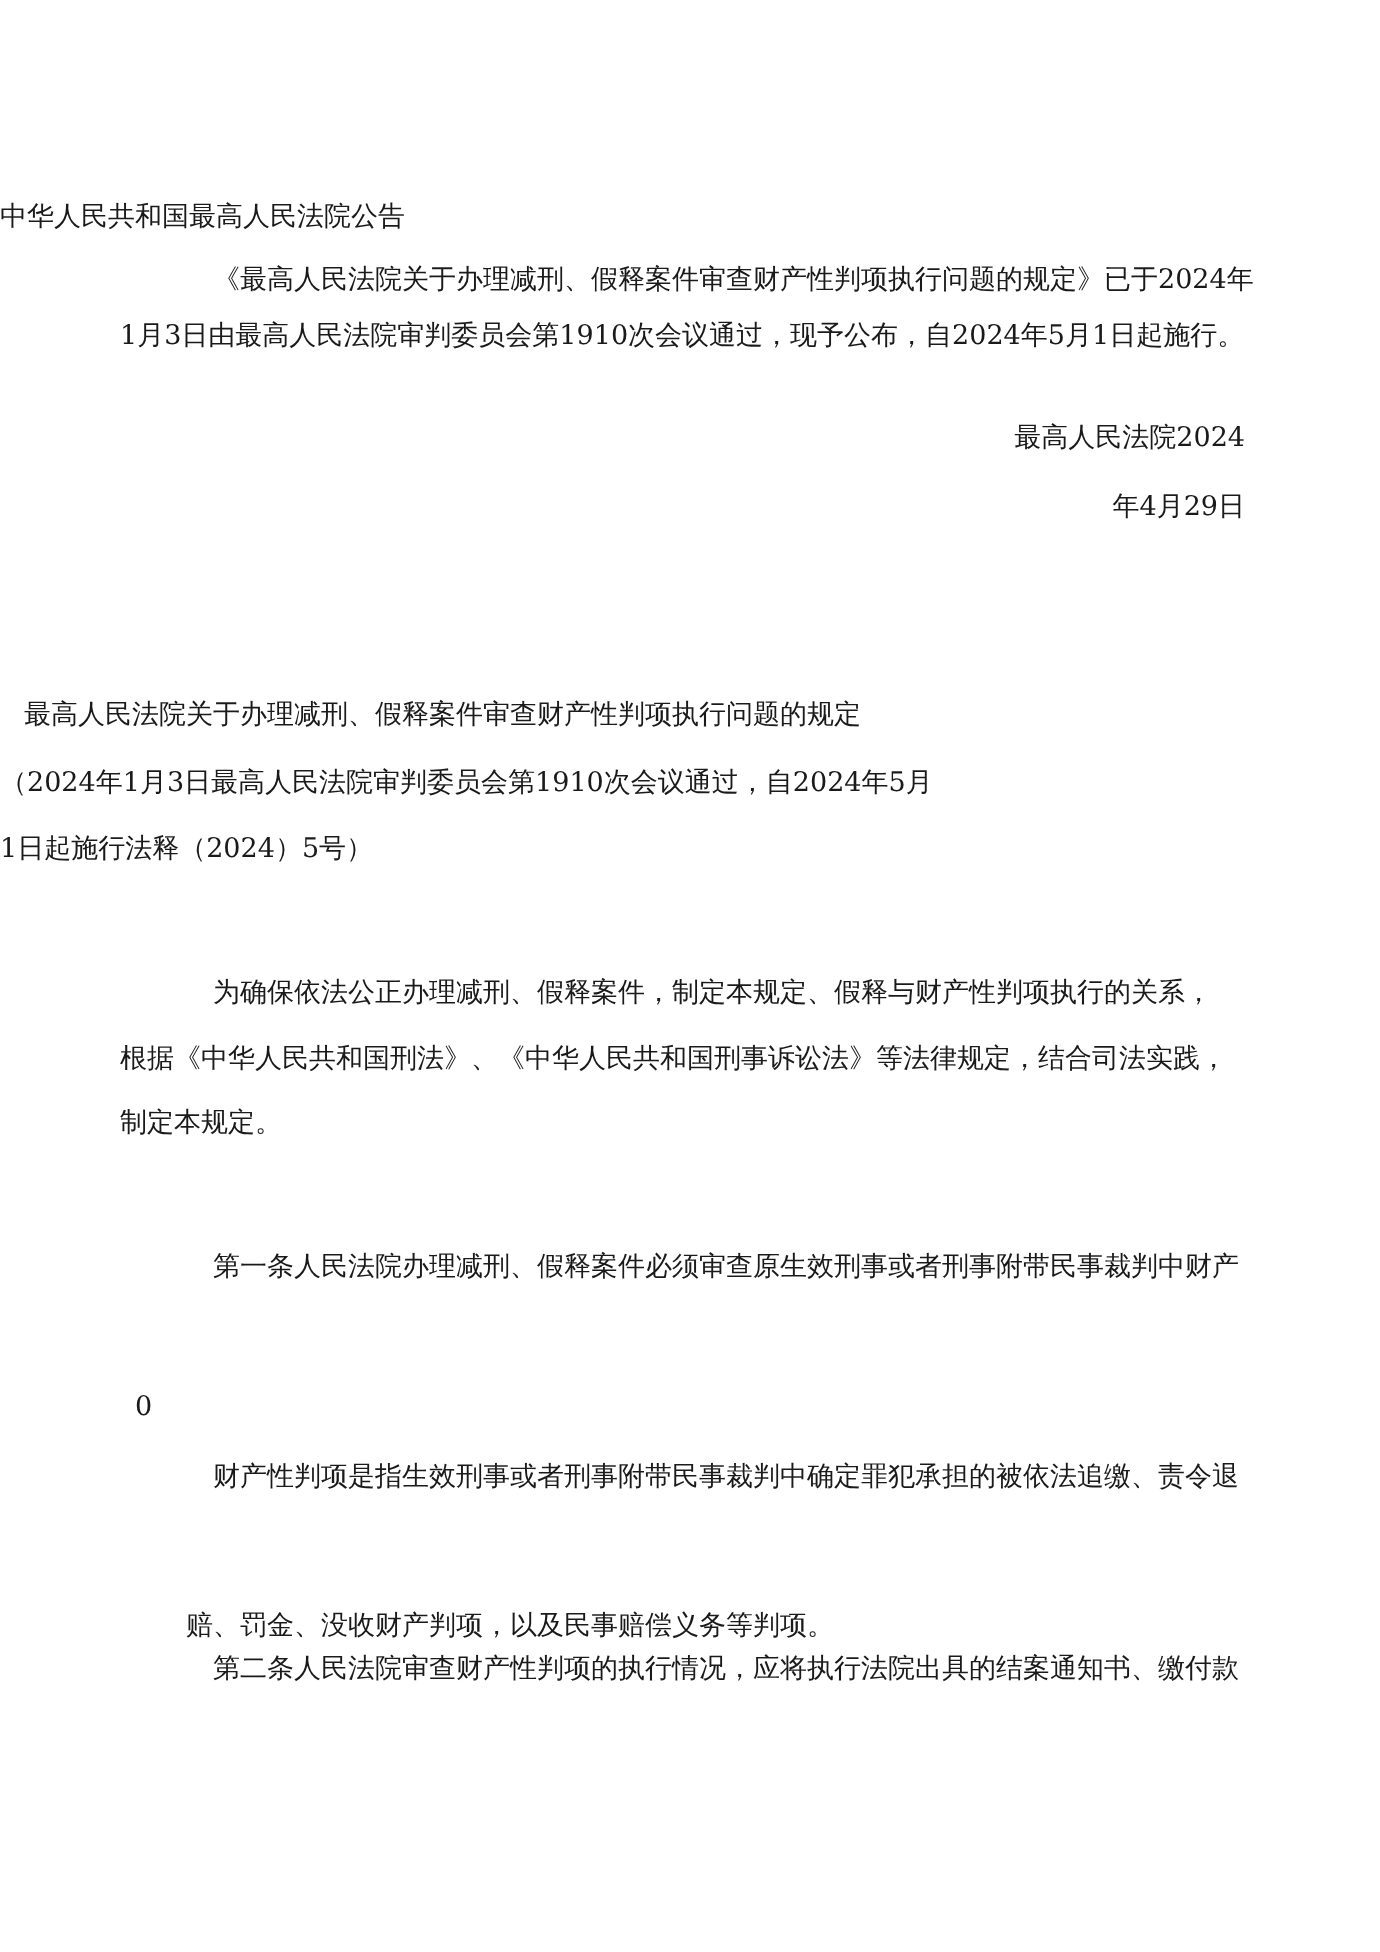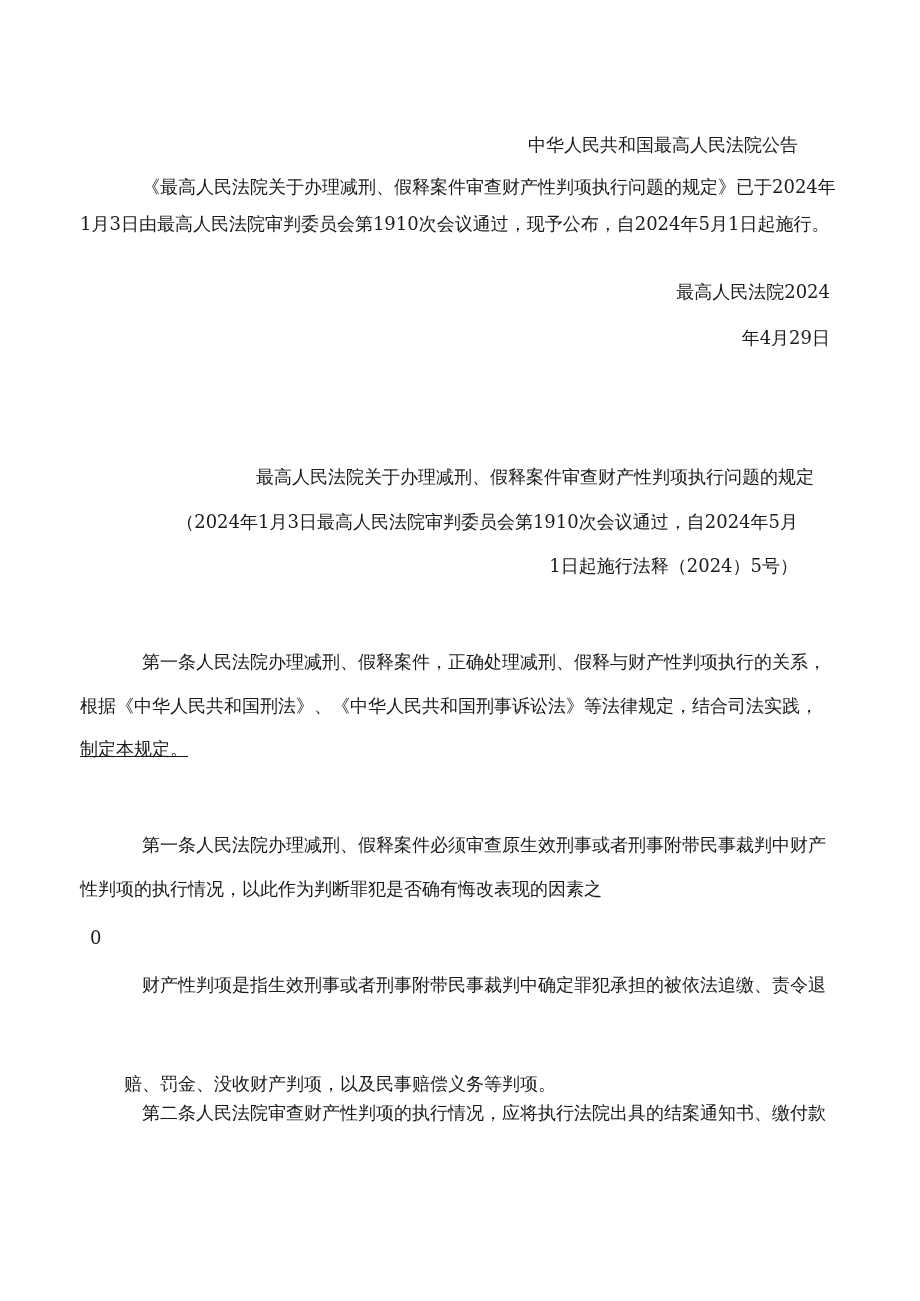--- a/index.html
+++ b/index.html
@@ -3,21 +3,21 @@
   <meta charset="utf-8">
   <style>
     html, body { margin: 0; padding: 0; background: #ffffff; }
     body {
       width: 920px; height: 1301px; position: relative; overflow: hidden;
       font-family: "DejaVu Serif", "Liberation Serif", serif;
       color: #1a1a1a;
       font-size: 18px;
     }
     .line { position: absolute; white-space: nowrap; line-height: 24px; }
-    .center { left: 0; width: 798px; text-align: right; }
+    .center { left: 0; width: 798px; text-align: left; }
     .right { right: 90px; text-align: right; }
     .left { left: 80px; }
     .indent { left: 118px; margin-left: 24px; }
     .page { position: absolute; inset: 0; }
   </style>
 </head>
 <body>
 
 <div class="page">
 
@@ -26,26 +26,25 @@
   <div class="line indent" style="top:175px;">《最高人民法院关于办理减刑、假释案件审查财产性判项执行问题的规定》已于2024年</div>
   <div class="line left" style="top:212px;text-align:center;">1月3日由最高人民法院审判委员会第1910次会议通过，现予公布，自2024年5月1日起施行。</div>
 
   <div class="line right" style="top:280px;">最高人民法院2024</div>
   <div class="line right" style="top:326px;">年4月29日</div>
 
   <div class="line center" style="top:465px;margin-left:16px;">最高人民法院关于办理减刑、假释案件审查财产性判项执行问题的规定</div>
   <div class="line center" style="top:510px;">（2024年1月3日最高人民法院审判委员会第1910次会议通过，自2024年5月</div>
   <div class="line center" style="top:554px;">1日起施行法释（2024）5号）</div>
 
-  <div class="line indent" style="top:650px;">第一条人民法院办理减刑、假释案件，正确处理减刑、假释与财产性判项执行的关系，</div>
+  <div class="line indent" style="top:650px;">为确保依法公正办理减刑、假释案件，制定本规定、假释与财产性判项执行的关系，</div>
   <div class="line left" style="top:694px;">根据《中华人民共和国刑法》、《中华人民共和国刑事诉讼法》等法律规定，结合司法实践，</div>
-  <div class="line left" style="top:737px;text-decoration:underline;">制定本规定。</div>
+  <div class="line left" style="top:737px;">制定本规定。</div>
 
   <div class="line indent" style="top:833px;">第一条人民法院办理减刑、假释案件必须审查原生效刑事或者刑事附带民事裁判中财产</div>
-  <div class="line left" style="top:877px;">性判项的执行情况，以此作为判断罪犯是否确有悔改表现的因素之</div>
   <div class="line" style="left:90px; top:926px;">0</div>
 
   <div class="line indent" style="top:973px;">财产性判项是指生效刑事或者刑事附带民事裁判中确定罪犯承担的被依法追缴、责令退</div>
   <div class="line left" style="top:1072px;margin-left:44px;">赔、罚金、没收财产判项，以及民事赔偿义务等判项。</div>
 
   <div class="line indent" style="top:1101px;">第二条人民法院审查财产性判项的执行情况，应将执行法院出具的结案通知书、缴付款</div>
 
 </div>
 
 </body></html>

